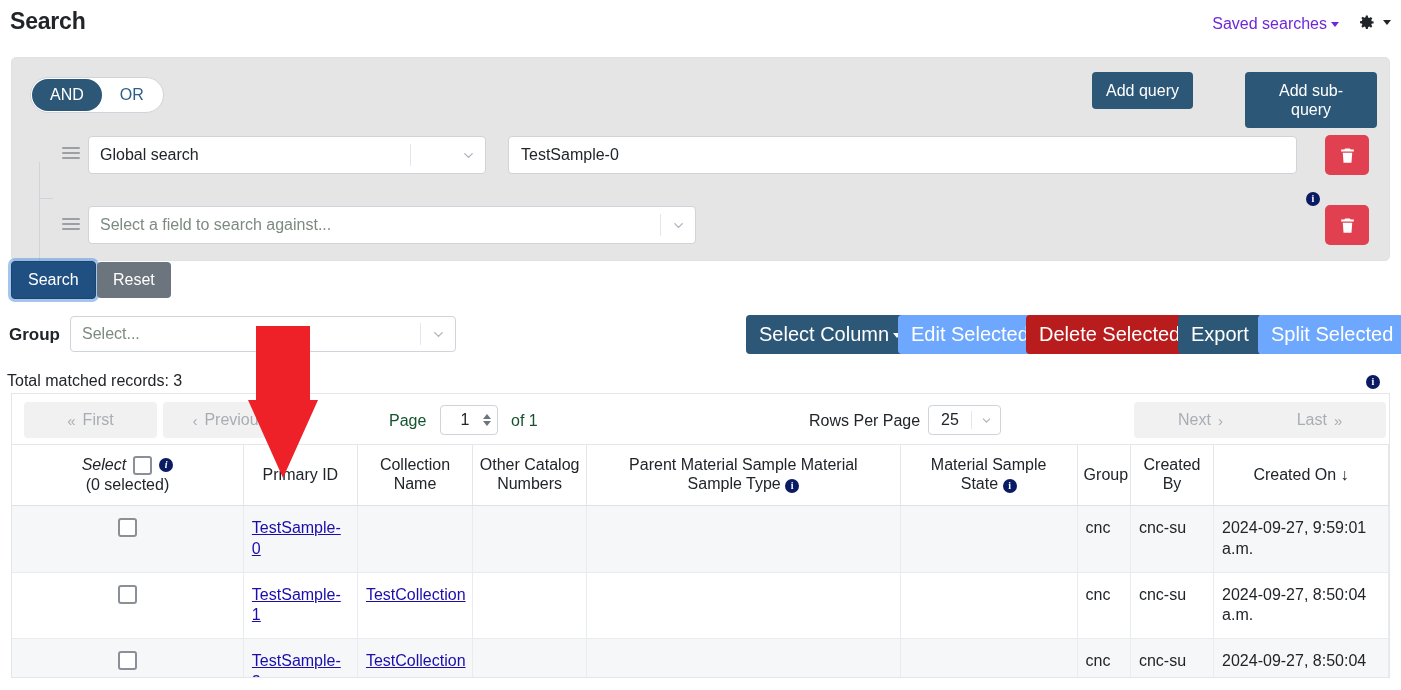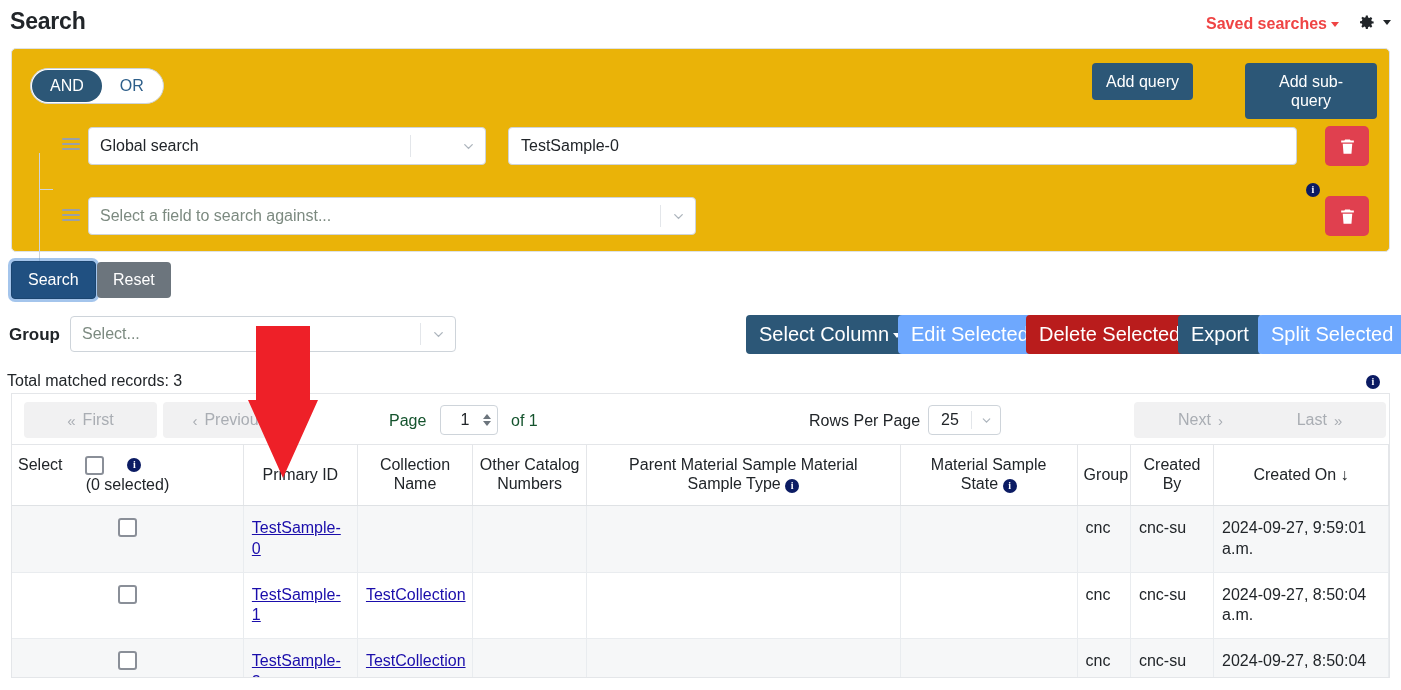--- a/index.html
+++ b/index.html
@@ -16,37 +16,37 @@
   
   .page-head {
     position: absolute; left: 0; top: 0; width: 1401px; height: 44px;
   }
   .page-title {
     position: absolute; left: 10px; top: 8px;
     font-size: 23px; font-weight: bold; color: #212529; letter-spacing: -0.2px;
   }
   .saved-searches {
     position: absolute; right: 62px; top: 15px;
-    font-size: 16px; color: #ef4444; cursor: pointer; white-space: nowrap; font-weight: bold;
+    font-size: 16px; color: #6d28d9; cursor: pointer; white-space: nowrap;
   }
   .caret {
     display: inline-block; width: 0; height: 0; margin-left: 4px;
     border-left: 4px solid transparent; border-right: 4px solid transparent;
     border-top: 5px solid currentColor; vertical-align: middle;
   }
   .gear-wrap {
     position: absolute; right: 10px; top: 13px; cursor: pointer;
     display: flex; align-items: center; gap: 3px; color: #212529;
   }
   .gear-wrap svg { display: block; }
 
   
   .qb-panel {
-    position: absolute; left: 11px; top: 48px; width: 1379px; height: 204px;
-    border: 1px solid #dee2e6; border-radius: 5px; background: #eab308;
+    position: absolute; left: 11px; top: 57px; width: 1379px; height: 204px;
+    border: 1px solid #dee2e6; border-radius: 5px; background: #e5e5e5;
   }
   .andor-group {
     position: absolute; left: 18px; top: 19px;
     display: flex; border: 1px solid #ced4da; border-radius: 20px;
     padding: 1px; background: #fff; overflow: hidden;
   }
   .andor-btn {
     font-size: 16px; padding: 7px 18px; border-radius: 18px;
     cursor: pointer; border: none; background: transparent; color: #2e5f8a;
     font-family: "Liberation Sans", sans-serif; line-height: 1.1;
@@ -201,21 +201,21 @@
   table.grid td {
     border-right: 1px solid #e9ecef; border-bottom: 1px solid #e9ecef;
     font-size: 16px; color: #212529; padding: 12px 8px; vertical-align: top;
     line-height: 1.3; height: 61px;
   }
   table.grid tbody tr.odd td { background: #f6f7f8; }
   table.grid tbody tr.even td { background: #ffffff; }
   td.c-center { text-align: center; }
   td.c-link a { color: #1a0dab; text-decoration: underline; font-size: 16px; }
   .hdr-select { line-height: 1.25; }
-  .hdr-select .l1 { display: flex; align-items: center; gap: 23px; }
+  .hdr-select .l1 { display: flex; align-items: center; justify-content: center; gap: 7px; font-style: italic; }
   .cbx {
     width: 19px; height: 19px; border: 2px solid #8a8f98; border-radius: 3px;
     background: #fff; display: inline-block; cursor: pointer;
   }
   .sort-arrow { font-size: 16px; }
 
   
   .red-arrow {
     position: absolute; left: 248px; top: 326px; width: 70px; height: 152px;
     pointer-events: none;

